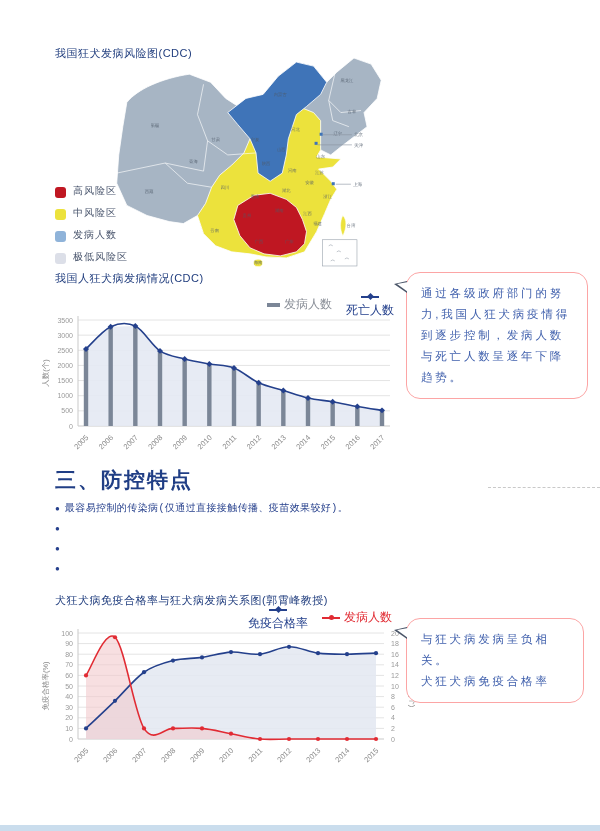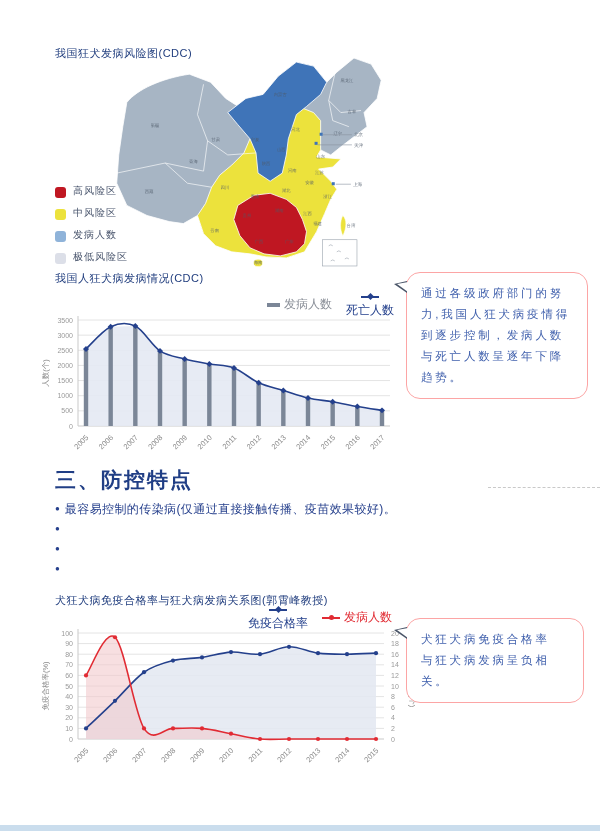--- a/index.html
+++ b/index.html
@@ -40,21 +40,21 @@
   .bubble::before{content:"";position:absolute;left:-13px;top:8px;width:0;height:0;
     border-style:solid;border-width:3px 13px 9px 0;border-color:transparent #4a5568 transparent transparent;}
   .bubble::after{content:"";position:absolute;left:-10px;top:9px;width:0;height:0;
     border-style:solid;border-width:2.5px 11px 8px 0;border-color:transparent #ffffff transparent transparent;}
   
   .big-heading{font-size:21px;font-weight:bold;color:#203e85;letter-spacing:2px;}
   .dash-line{border-top:1.5px dashed #c9c9c9;height:0;}
   .bullets{left:55px;top:502px;width:370px;}
   .bullet-row{display:flex;align-items:flex-start;margin-bottom:6px;}
   .bullet-dot{color:#27418d;font-size:8px;line-height:14px;margin-right:5px;}
-  .bullet-text{color:#27418d;font-size:12px;line-height:14px;letter-spacing:.4px;}
+  .bullet-text{color:#27418d;font-size:10px;line-height:14px;letter-spacing:.4px;font-family:Liberation Mono, monospace;}
   .footer-strip{position:absolute;left:0;right:0;bottom:0;height:6px;background:#cadded;}
 </style>
 </head>
 <body>
 
 <div class="abs sec-title" style="left:55px;top:46px;">我国狂犬发病风险图(CDC)</div>
 
 <svg id="map-svg" viewBox="0 0 290 212">
 
   <path fill="#a7b5c4" stroke="#ffffff" stroke-width="0.8" d="
@@ -339,17 +339,17 @@
     <text class="xlab" text-anchor="end" transform="translate(227,132) rotate(-45)">2011</text>
     <text class="xlab" text-anchor="end" transform="translate(256,132) rotate(-45)">2012</text>
     <text class="xlab" text-anchor="end" transform="translate(285,132) rotate(-45)">2013</text>
     <text class="xlab" text-anchor="end" transform="translate(314,132) rotate(-45)">2014</text>
     <text class="xlab" text-anchor="end" transform="translate(343,132) rotate(-45)">2015</text>
     <text class="axlab" text-anchor="middle" transform="translate(12,67) rotate(-90)">免疫合格率(%)</text>
     <text class="axlab" text-anchor="middle" transform="translate(374,67) rotate(90)">发病人数(个)</text>
   </svg>
 
 <div class="bubble" style="left:406px;top:618px;width:148px;">
+  <div>与狂犬病发病呈负相关。</div>
   <div>犬狂犬病免疫合格率</div>
-  <div>与狂犬病发病呈负相关。</div>
 </div>
 
 <div class="footer-strip"></div>
 
 </body></html>

